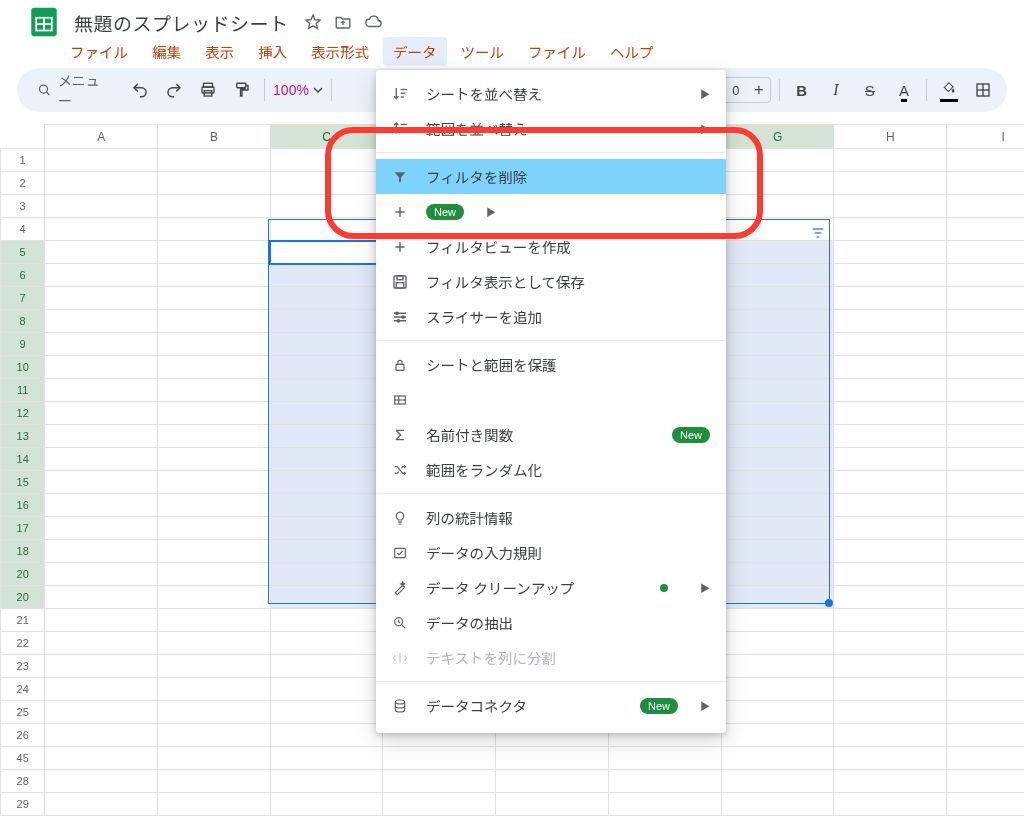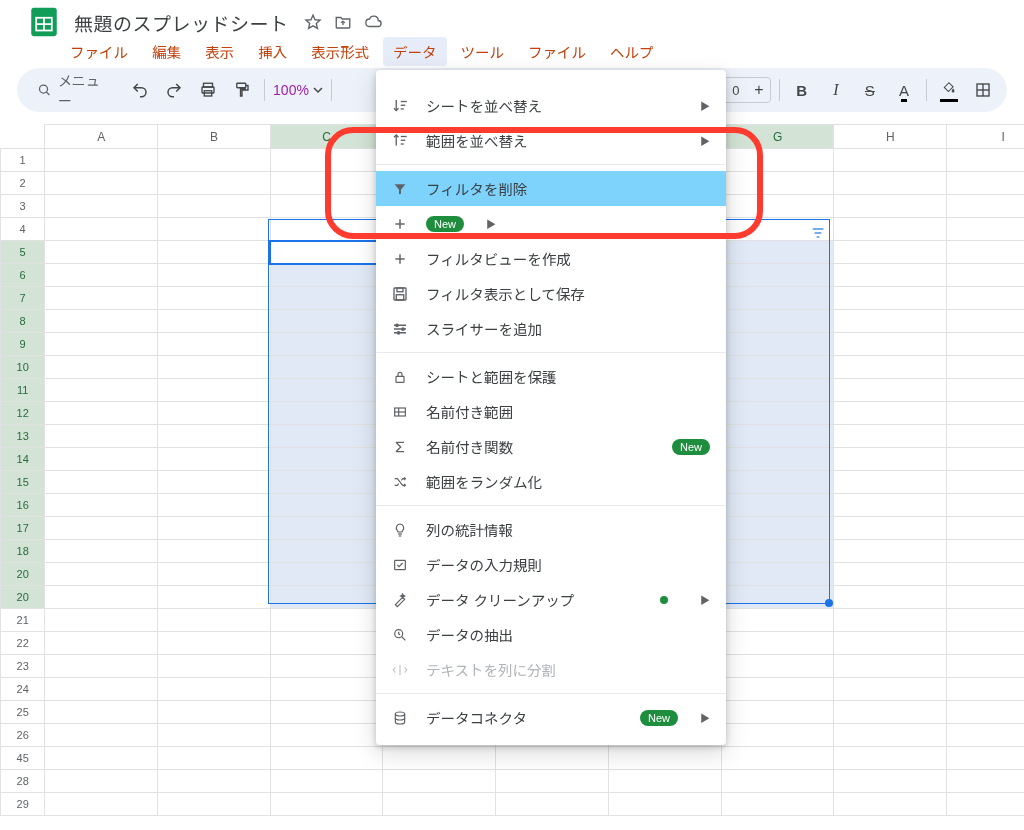--- a/index.html
+++ b/index.html
@@ -52,21 +52,21 @@
 
   .col-A{width:112px}.col-B{width:112px}.col-C{width:112px}.col-D{width:112px}
   .col-E{width:112px}.col-F{width:112px}.col-G{width:112px}.col-H{width:112px}.col-I{width:112px}
 
   
   .sel-border { position:absolute; border:1.5px solid #1a73e8; pointer-events:none; z-index:3; }
   .sel-handle { position:absolute; width:8px; height:8px; background:#1a73e8; border-radius:50%; right:-4px; bottom:-4px; }
   .filter-ico-cell { position:absolute; width:18px; height:18px; right:4px; top:3px; display:flex; align-items:center; justify-content:center; }
 
   
-  .dropdown { position:absolute; left:376px; top:70px; width:350px; background:#fff; border-radius:4px; box-shadow:0 2px 6px rgba(0,0,0,.2),0 8px 24px rgba(0,0,0,.15); padding:18px 0 10px; z-index:10; font-size:14.5px; color:#3c4043; }
+  .dropdown { position:absolute; left:376px; top:70px; width:350px; background:#fff; border-radius:4px; box-shadow:0 2px 6px rgba(0,0,0,.2),0 8px 24px rgba(0,0,0,.15); padding:6px 0 10px; z-index:10; font-size:14.5px; color:#3c4043; }
   .dd-item { display:flex; align-items:center; height:35px; padding:0 16px 0 14px; gap:16px; position:relative; }
   .dd-item.hover { background:#7dd3fc; }
   .dd-item.disabled { color:#b0b4b9; }
   .dd-ico { width:20px; height:20px; display:flex; align-items:center; justify-content:center; color:#5f6368; flex:0 0 20px; }
   .dd-item.disabled .dd-ico { color:#c4c7cb; }
   .dd-label { flex:1; }
   .dd-sep { height:1px; background:#e8eaed; margin:6px 0; }
   .badge-new { background:#1e8e3e; color:#fff; font-size:11px; font-weight:500; padding:2px 8px; border-radius:10px; }
   .dot-green { width:8px; height:8px; border-radius:50%; background:#1e8e3e; display:inline-block; margin-right:10px; }
   .arrow-right { color:#5f6368; font-size:10px; margin-left:6px; }
@@ -675,21 +675,20 @@
     <span class="dd-label">シートと範囲を保護</span>
   </div>
   <div class="dd-item">
     <span class="dd-ico">
         <svg width="16" height="16" viewBox="0 0 24 24" fill="none" stroke="#5f6368" stroke-width="1.8">
           <rect x="4" y="6" width="16" height="12"></rect>
           <line x1="4" y1="12" x2="20" y2="12"></line>
           <line x1="10" y1="6" x2="10" y2="18"></line>
         </svg>
       </span>
-    <span class="dd-label">名前付き範囲</span>
   </div>
   <div class="dd-item">
     <span class="dd-ico">
         <svg width="16" height="16" viewBox="0 0 24 24" fill="none" stroke="#5f6368" stroke-width="2">
           <path d="M6 5h12M6 19h12M6 5l7 7-7 7"></path>
         </svg>
       </span>
     <span class="dd-label">名前付き関数</span>
     <span class="badge-new">New</span>
   </div>

